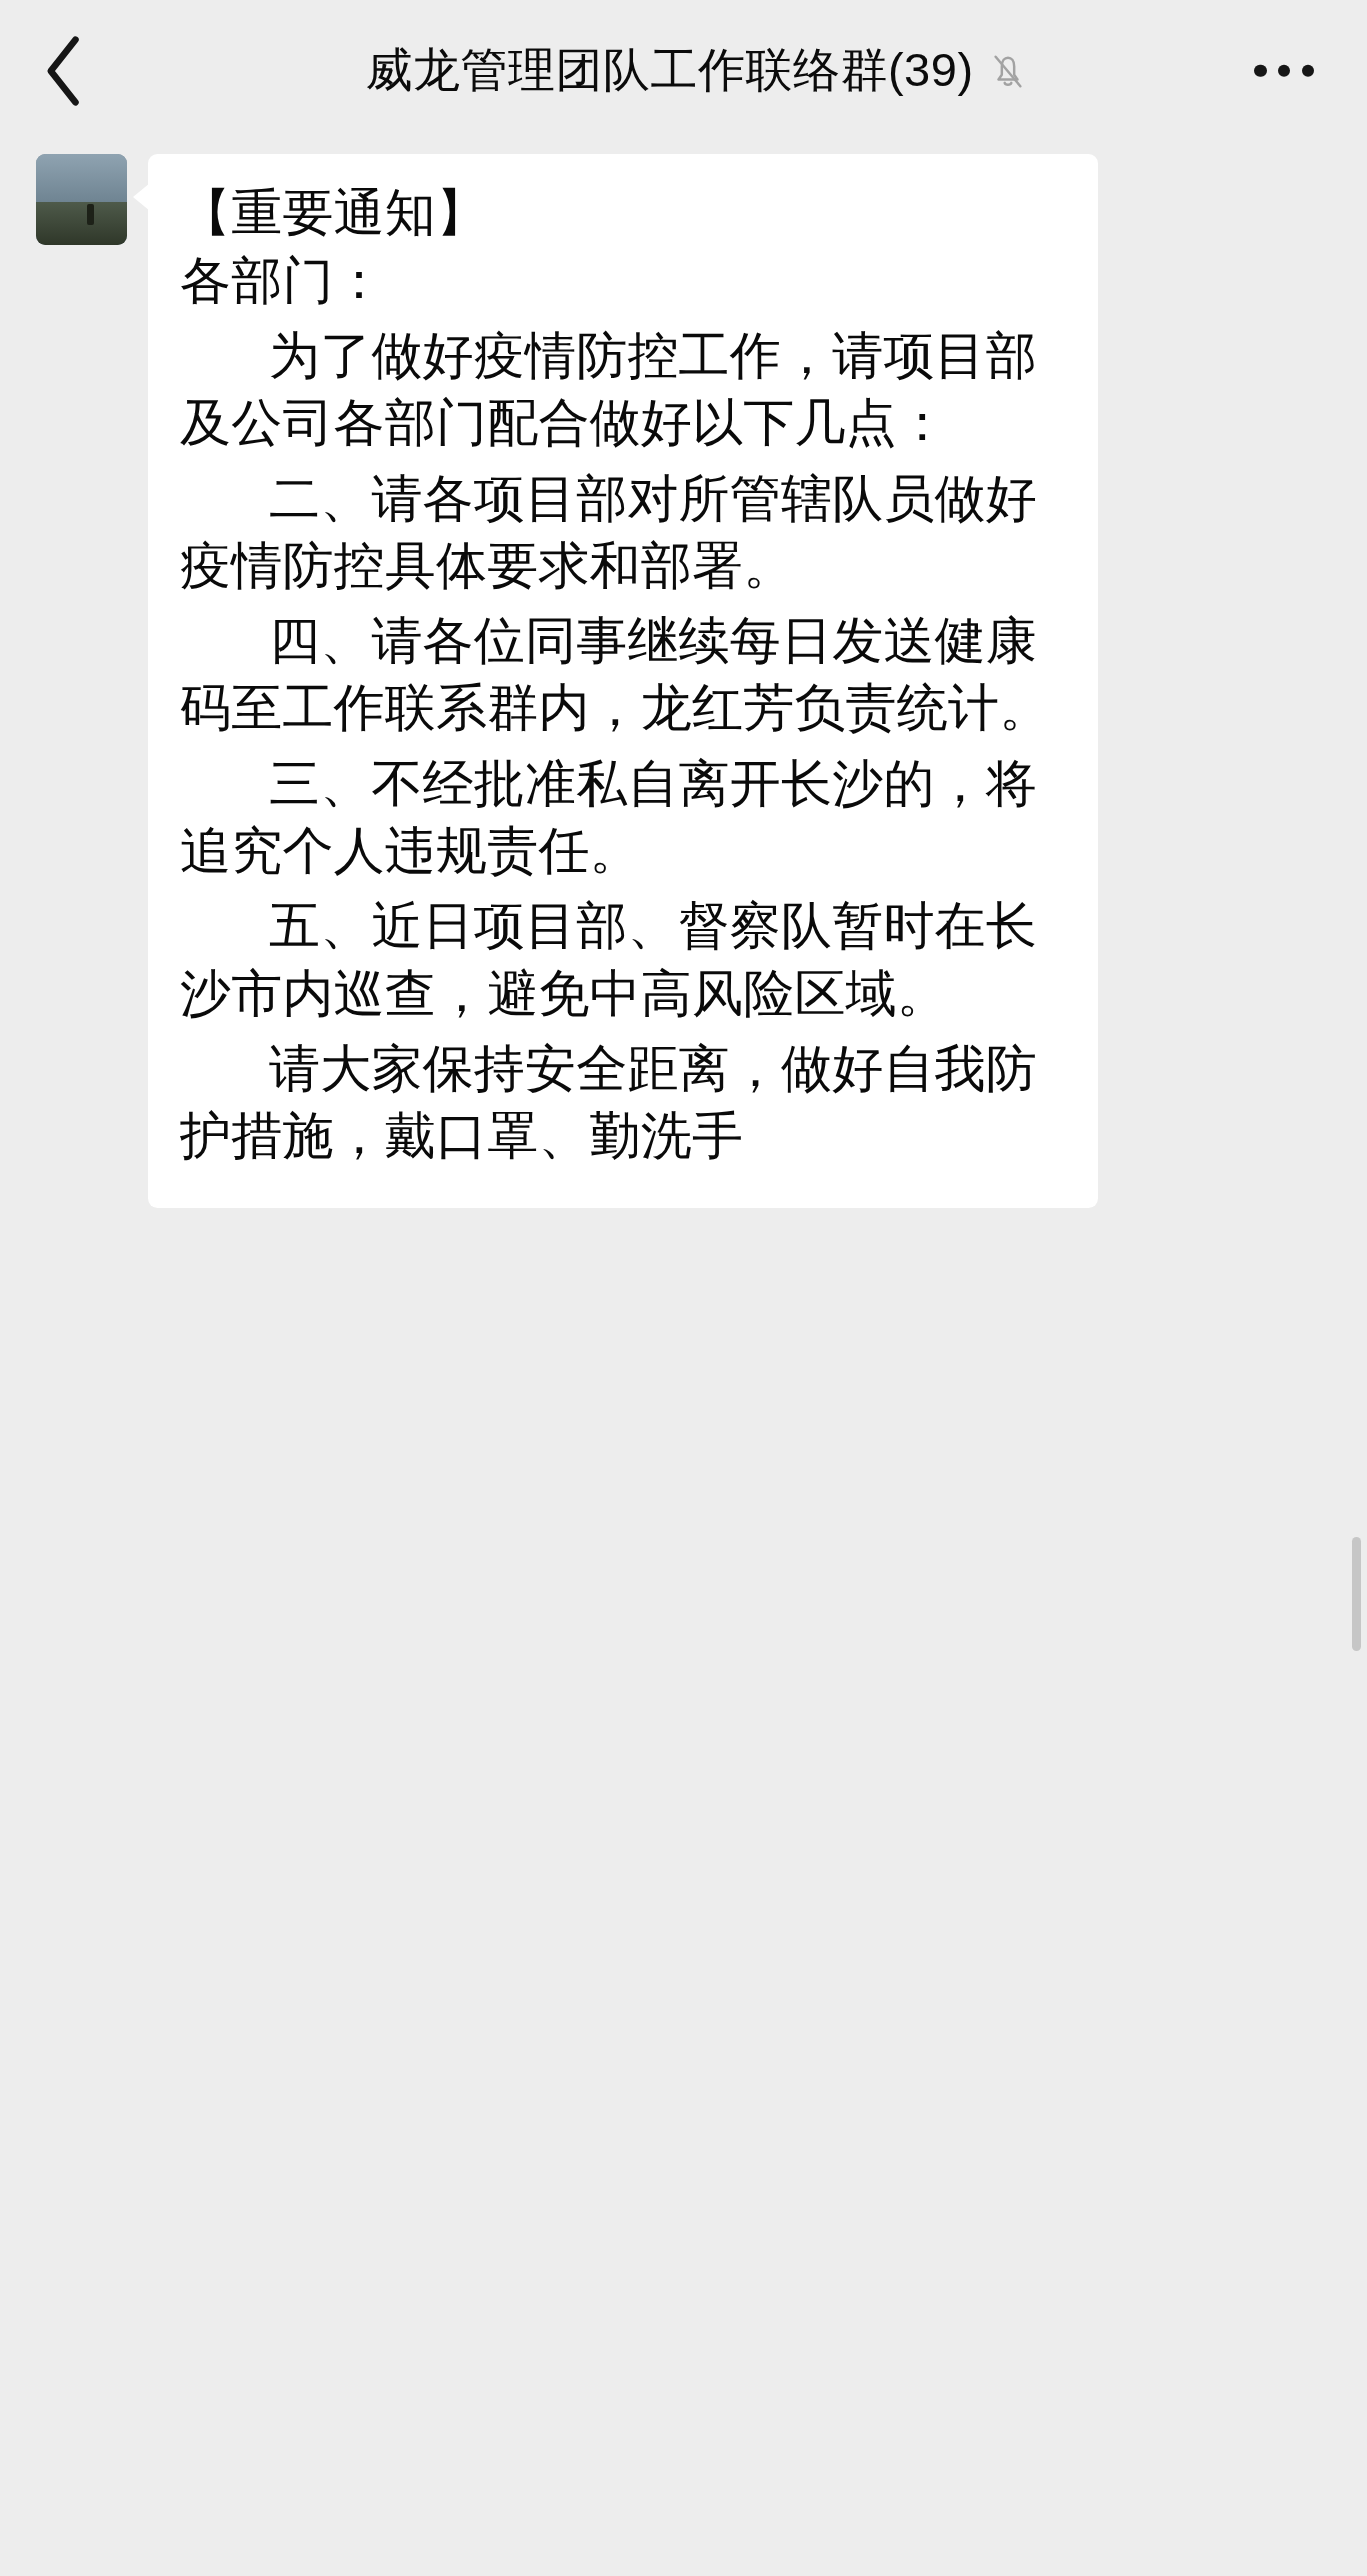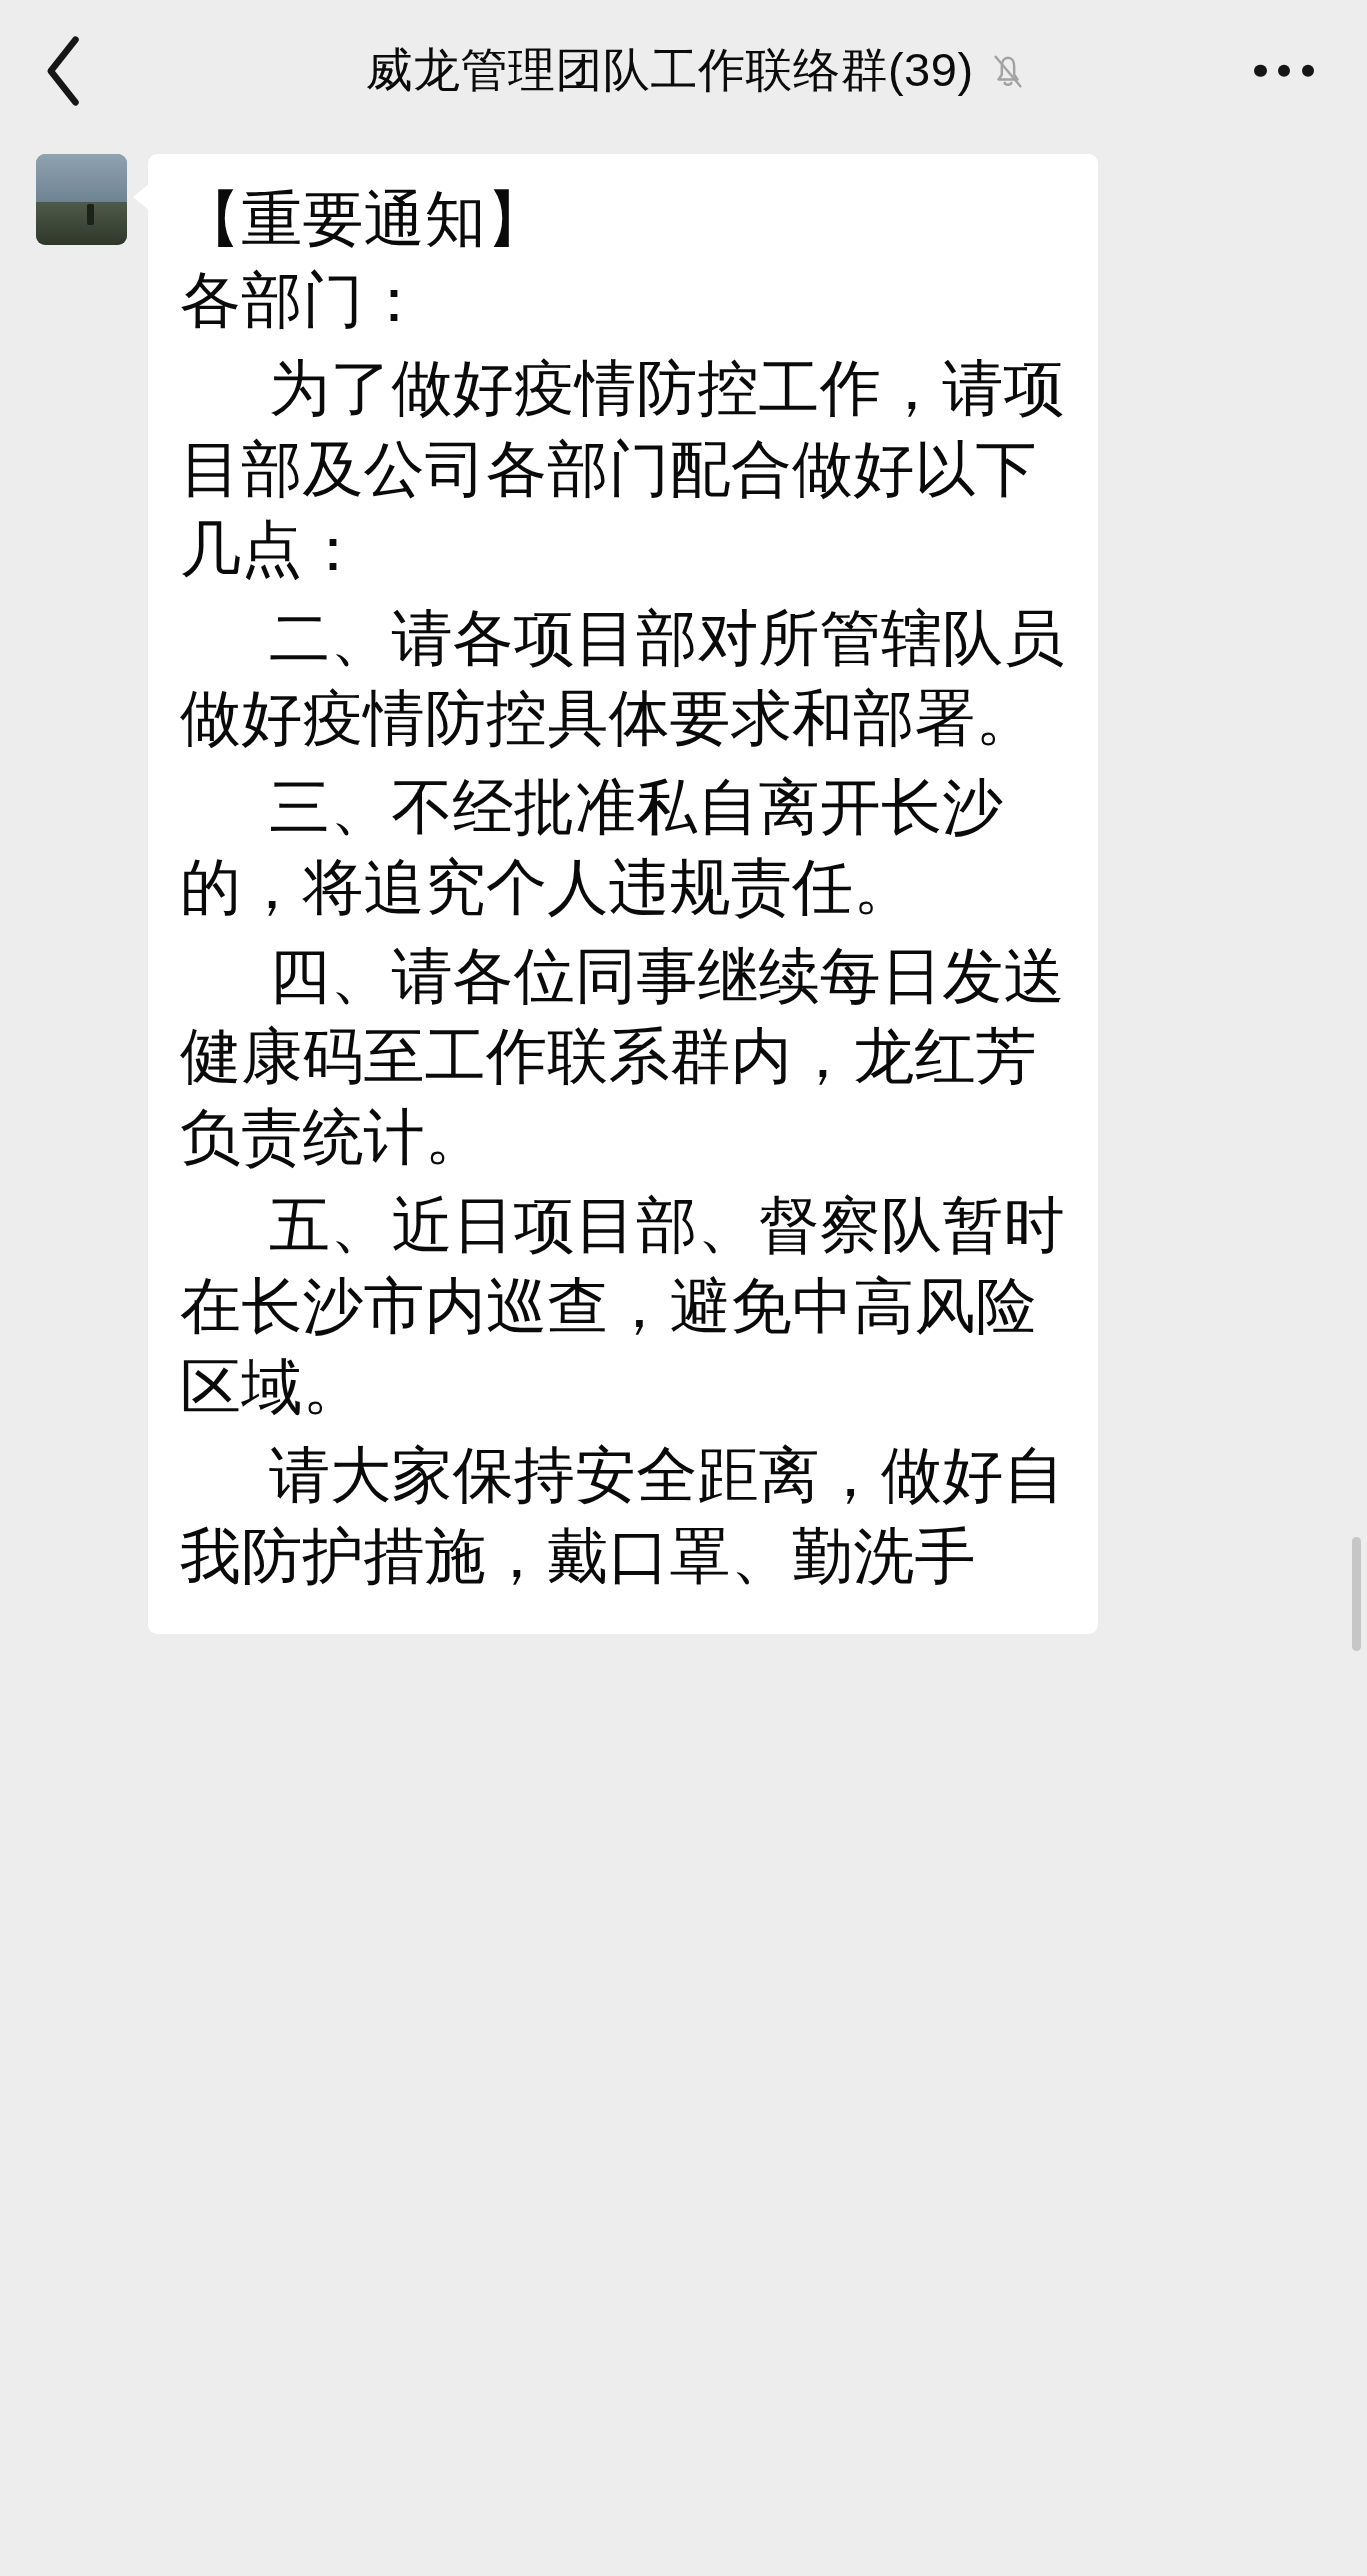--- a/index.html
+++ b/index.html
@@ -128,21 +128,21 @@
   }
   .bubble {
     background: #ffffff;
     border-radius: 9.5px;
     width: 950px;
     box-sizing: border-box;
     padding: 25px 32px 38px 32px;
   }
   .bubble p {
     margin: 0;
-    font-size: 61px;
+    font-size: 51px;
     line-height: 1.32;
     color: #0a0a0a;
     letter-spacing: 0.2px;
     font-family: "DejaVu Sans", "Liberation Sans", sans-serif;
   }
   .bubble p.indent { text-indent: 89px; margin-top: 8px; }
 
   
   .scrollbar {
     position: absolute;
@@ -195,22 +195,22 @@
       <div class="fig"></div>
     </div>
 
     <div class="bubble-wrap">
       <div class="bubble-tail"></div>
       <div class="bubble">
         <p>【重要通知】</p>
         <p>各部门：</p>
         <p class="indent">为了做好疫情防控工作，请项目部及公司各部门配合做好以下几点：</p>
         <p class="indent">二、请各项目部对所管辖队员做好疫情防控具体要求和部署。</p>
+        <p class="indent">四、请各位同事继续每日发送健康码至工作联系群内，龙红芳负责统计。</p>
         <p class="indent">三、不经批准私自离开长沙的，将追究个人违规责任。</p>
-        <p class="indent">四、请各位同事继续每日发送健康码至工作联系群内，龙红芳负责统计。</p>
         <p class="indent">五、近日项目部、督察队暂时在长沙市内巡查，避免中高风险区域。</p>
         <p class="indent">请大家保持安全距离，做好自我防护措施，戴口罩、勤洗手</p>
       </div>
     </div>
   </div>
 
   <div class="scrollbar"></div>
 </div>
 
 

